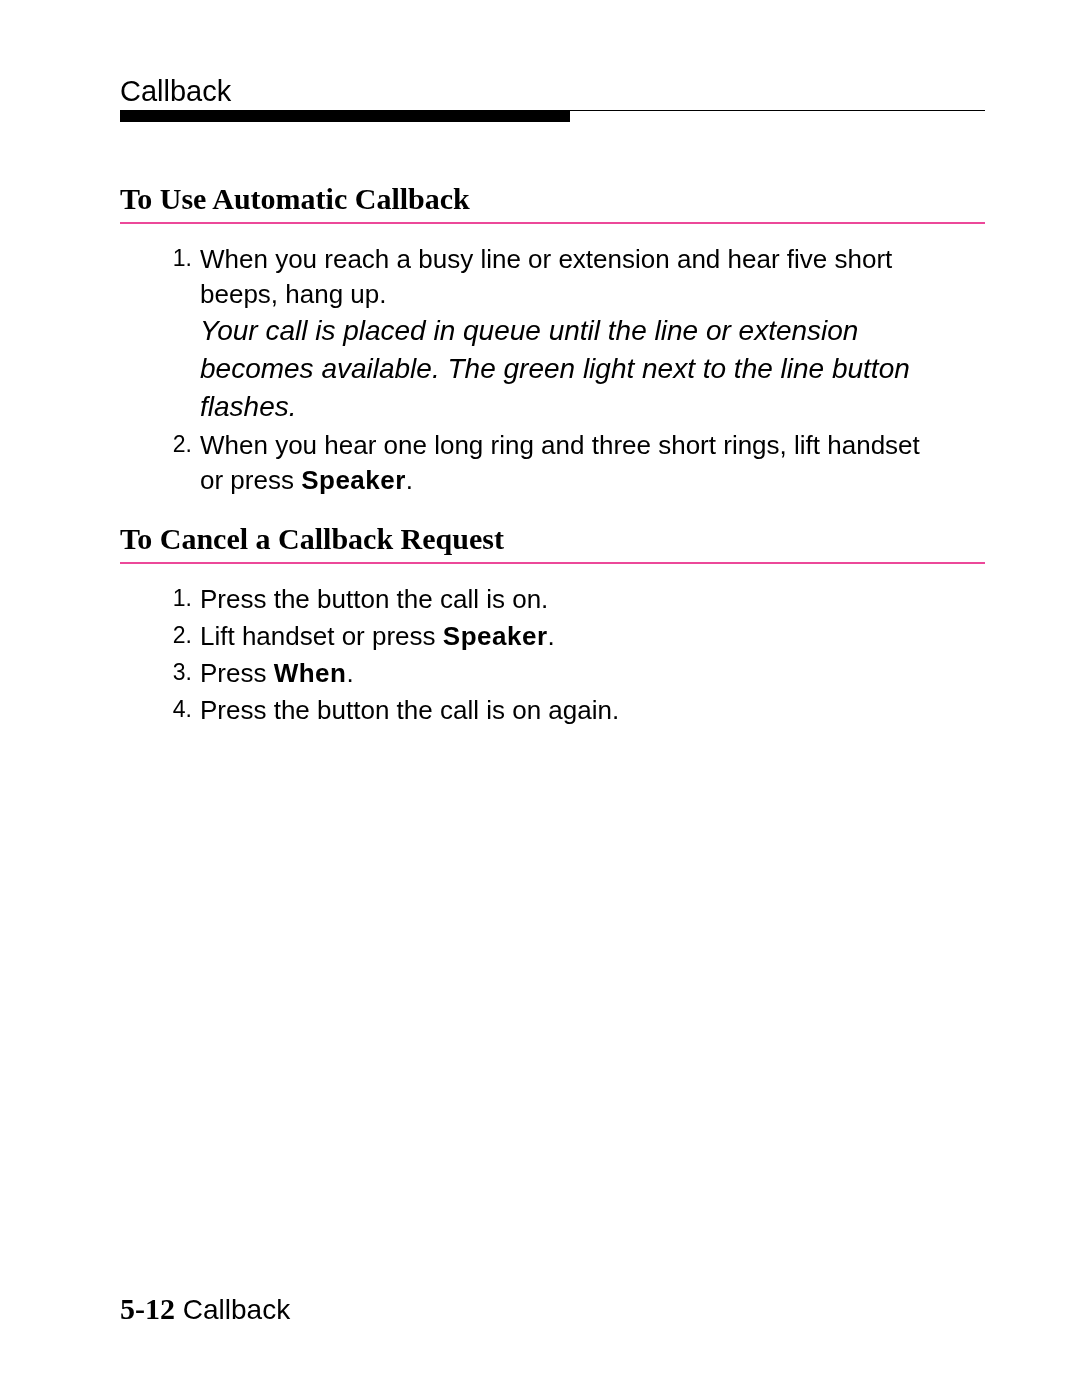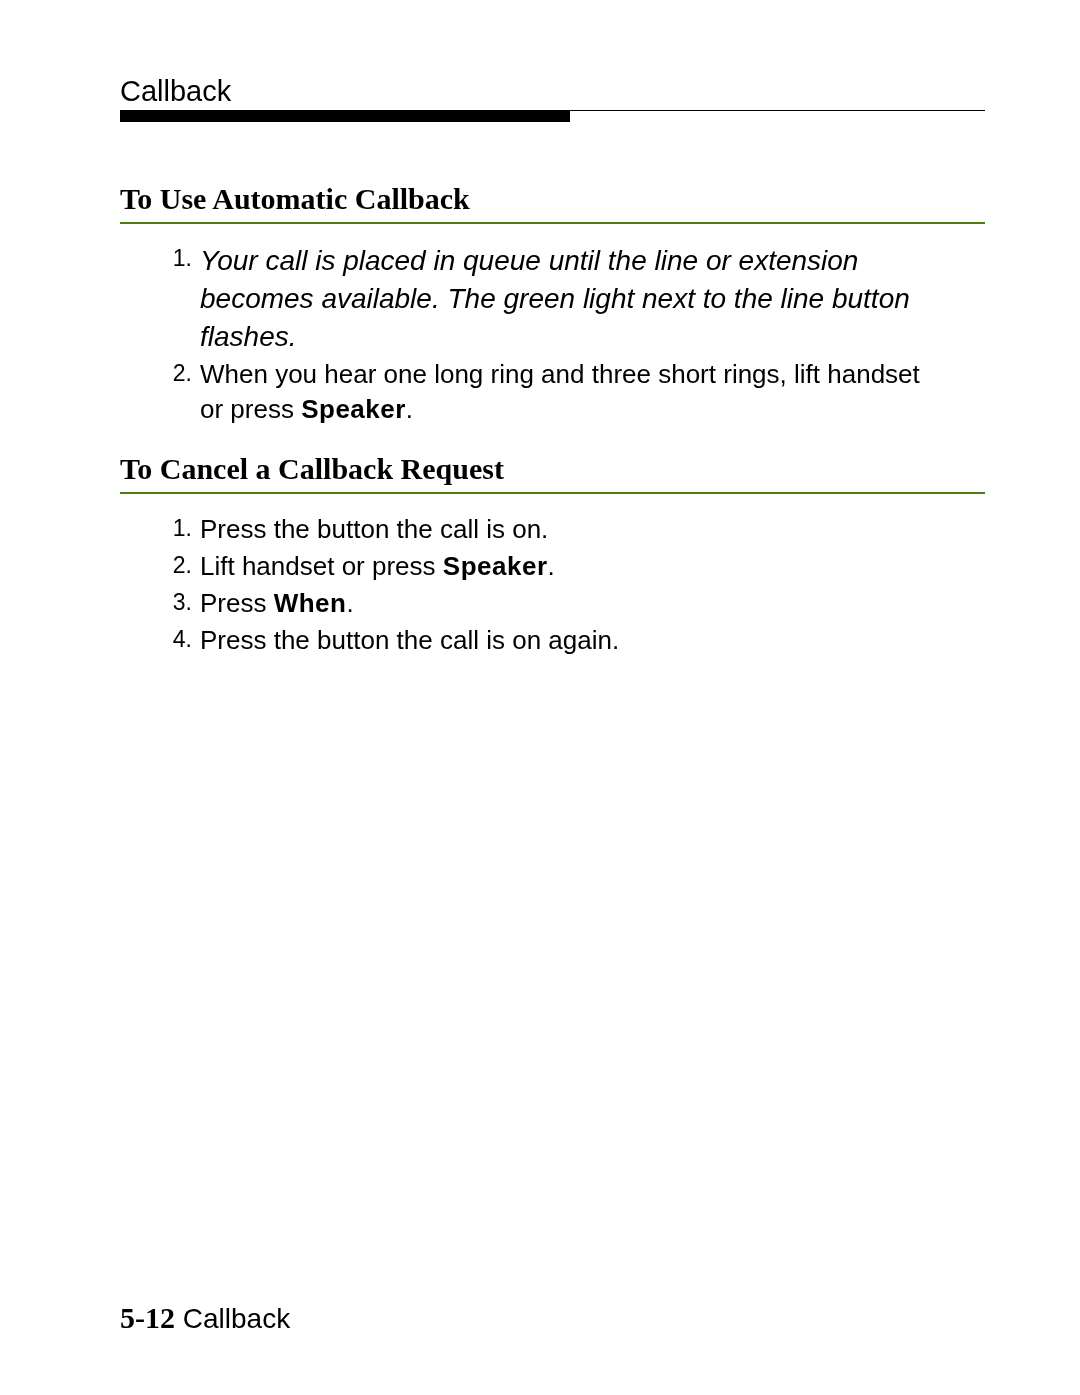--- a/index.html
+++ b/index.html
@@ -27,21 +27,21 @@
       background: #000;
       width: 52%;
       margin-top: 0;
     }
     .section-heading {
       font-family: "Times New Roman", Georgia, serif;
       font-weight: bold;
       font-size: 30px;
       margin-top: 60px;
       padding-bottom: 6px;
-      border-bottom: 2px solid #4d7c0f;
+      border-bottom: 2px solid #ec4899;
     }
     .section-heading.second { margin-top: 24px; }
     .step-list {
       list-style: none;
       margin: 18px 0 0 50px;
       max-width: 760px;
     }
     .step-list .item {
       display: flex;
       align-items: flex-start;
@@ -66,21 +66,21 @@
       display: block;
     }
     .keycap {
       font-family: Arial, Helvetica, sans-serif;
       letter-spacing: 0.5px;
       font-weight: bold;
     }
     .footer {
       position: absolute;
       left: 120px;
-      bottom: 60px;
+      bottom: 69px;
       font-size: 28px;
     }
     .footer .pagenum {
       font-family: "Times New Roman", Georgia, serif;
       font-weight: bold;
       font-size: 30px;
     }
   </style>
 </head>
 <body>
@@ -88,20 +88,21 @@
 <div class="header-line">
   <div class="header-title">Callback</div>
 </div>
 <div class="header-bar"></div>
 
 <div class="section-heading">To  Use  Automatic  Callback</div>
 <div class="step-list">
   <div class="item">
     <div class="marker">1.</div>
     <div class="body">
+      <span>When you reach a busy line or extension and hear five short beeps, hang up.</span>
       <span class="note">Your call is placed in queue until the line or extension becomes available. The green light next to the line button flashes.</span>
     </div>
   </div>
   <div class="item">
     <div class="marker">2.</div>
     <div class="body">
       <span>When you hear one long ring and three short rings, lift handset or press </span><span class="keycap">Speaker</span><span>.</span>
     </div>
   </div>
 </div>

